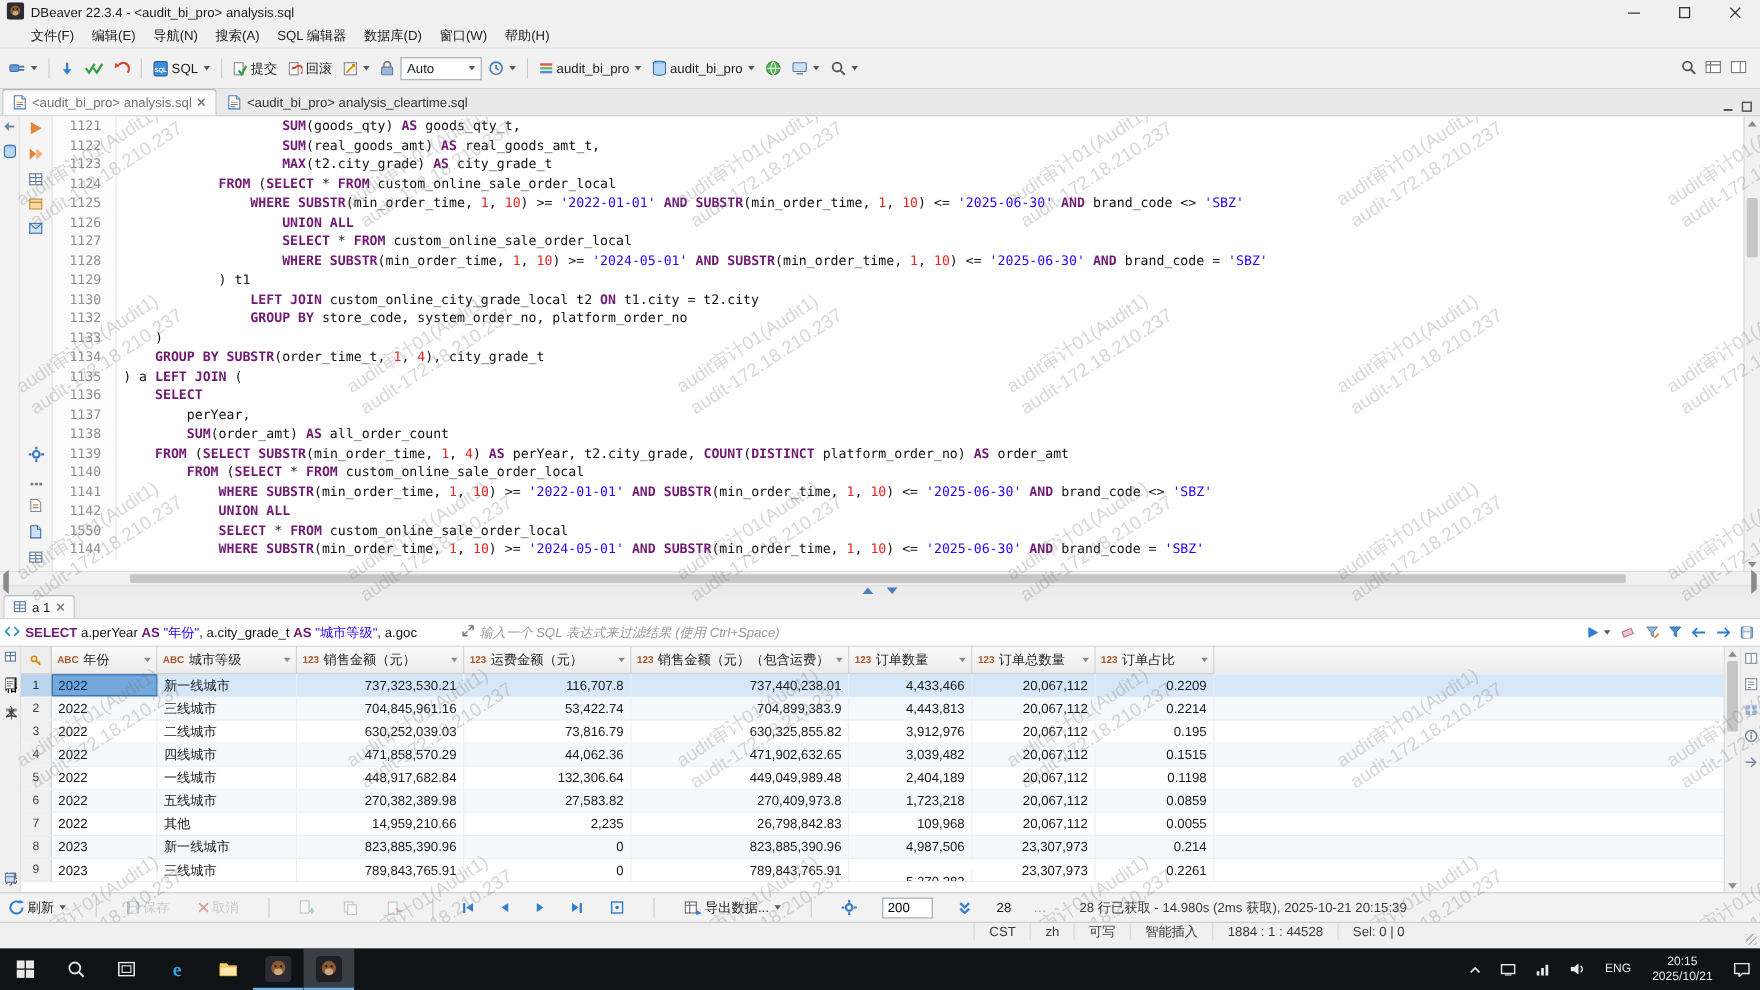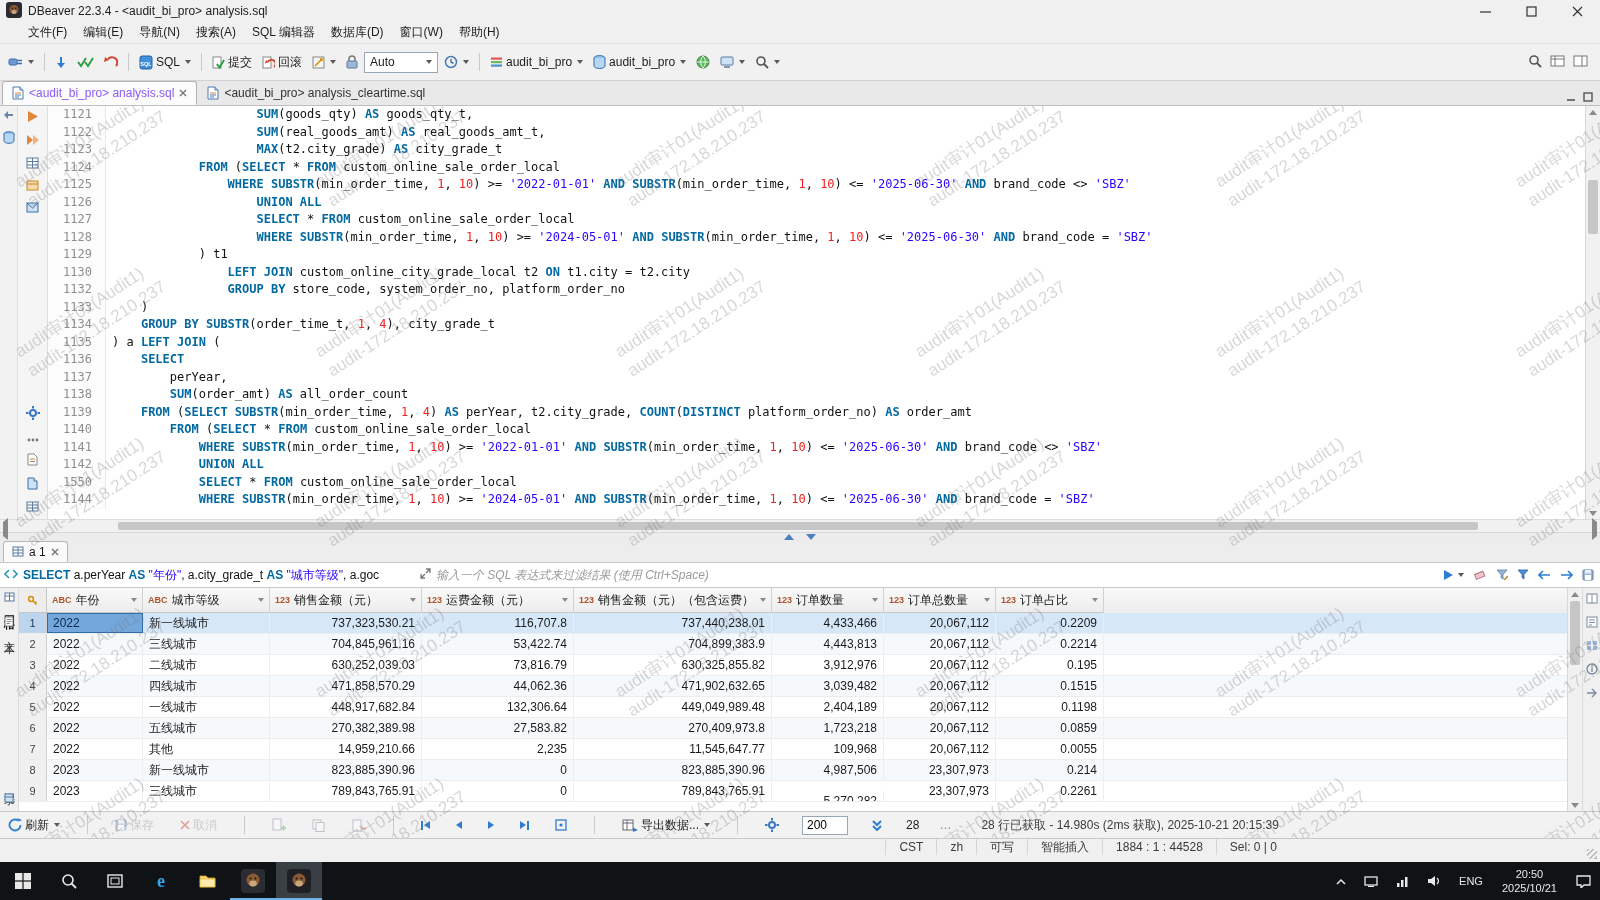--- a/index.html
+++ b/index.html
@@ -21,38 +21,38 @@
 .toolbar{height:38px;display:flex;align-items:center;background:#f1f1f1;border-top:1px solid #e2e2e2;border-bottom:1px solid #d2d2d2;padding:0 4px;gap:2px;flex:0 0 auto;}
 .tbtn{height:24px;display:flex;align-items:center;gap:3px;padding:0 4px;border-radius:2px;color:#1c1c1c;white-space:nowrap;}
 .sep{width:1px;height:18px;background:#c9c9c9;margin:0 4px;flex:0 0 auto;}
 .caret{width:0;height:0;border-top:4px solid #5a5a5a;border-left:3.5px solid transparent;border-right:3.5px solid transparent;margin-left:2px;flex:0 0 auto;}
 .combo{height:21px;background:#fff;border:1px solid #98a6b6;display:flex;align-items:center;padding:0 5px;gap:8px;justify-content:space-between;}
 .right-cluster{margin-left:auto;display:flex;align-items:center;gap:8px;padding-right:8px;}
 
 
 .tabbar{height:25px;display:flex;align-items:flex-end;background:#e9e9e9;border-bottom:1px solid #bfbfbf;padding-left:2px;flex:0 0 auto;}
 .etab{height:24px;display:flex;align-items:center;gap:5px;padding:0 9px;color:#333;border:1px solid transparent;white-space:nowrap;}
-.etab.active{background:#fbfbfb;border-color:#b3b3b3;border-bottom-color:#fbfbfb;border-radius:3px 3px 0 0;color:#8b5cf6;}
+.etab.active{background:#fbfbfb;border-color:#b3b3b3;border-bottom-color:#fbfbfb;border-radius:3px 3px 0 0;color:#737373;}
 .tabbar-right{margin-left:auto;display:flex;gap:7px;padding-right:7px;align-items:center;}
 
 
 .content{flex:1 1 auto;display:flex;flex-direction:column;position:relative;min-height:0;}
 .wm-layer{position:absolute;inset:0;pointer-events:none;z-index:40;overflow:hidden;}
 .wm-tile{position:absolute;transform:rotate(-33deg);white-space:pre;color:rgba(122,122,122,0.30);font-size:17px;line-height:23px;}
 
 
 .main{flex:1 1 auto;display:flex;min-height:0;background:#fff;}
 .mini-bar{width:18px;background:#f2f2f2;border-right:1px solid #dedede;display:flex;flex-direction:column;align-items:center;padding-top:3px;gap:8px;flex:0 0 auto;}
 .estrip{width:30px;background:#f5f5f5;border-right:1px solid #dedede;display:flex;flex-direction:column;align-items:center;padding:4px 0;gap:8px;flex:0 0 auto;}
 .estrip .spacer{flex:1;}
 .editor{flex:1;position:relative;overflow:hidden;font-family:"DejaVu Sans Mono",monospace;font-size:12px;background:#fff;}
 .code-line{display:flex;height:17.5px;line-height:17.5px;white-space:pre;}
 .ln{flex:0 0 58px;text-align:right;padding-right:13px;color:#8f8f8f;background:#fcfcfc;border-right:1px solid #e8e8e8;}
 .code-text{padding-left:6px;}
-.tok-k{color:#0369a1;font-weight:bold;}
+.tok-k{color:#701a75;font-weight:bold;}
 .tok-s{color:#2a00ff;}
 .tok-n{color:#f02020;}
 .tok-t{color:#111;}
 
 .vscroll{width:15px;background:#f1f1f1;border-left:1px solid #d8d8d8;position:relative;flex:0 0 auto;}
 .vthumb{position:absolute;left:2px;right:2px;background:#c6c6c6;border-radius:2px;}
 .sarrow{position:absolute;left:0;right:0;height:12px;display:flex;align-items:center;justify-content:center;}
 .tri-up-s{width:0;height:0;border-bottom:5px solid #8a8a8a;border-left:4px solid transparent;border-right:4px solid transparent;}
 .tri-down-s{width:0;height:0;border-top:5px solid #8a8a8a;border-left:4px solid transparent;border-right:4px solid transparent;}
 .tri-left-s{width:0;height:0;border-right:5px solid #8a8a8a;border-top:4px solid transparent;border-bottom:4px solid transparent;}
@@ -651,21 +651,21 @@
                 <span class="gcell dcell num" style="width: 112px;">1,723,218</span>
                 <span class="gcell dcell num" style="width: 112px;">20,067,112</span>
                 <span class="gcell dcell num" style="width: 108px;">0.0859</span>
               </div>
               <div class="grow">
                 <span class="gcell rhead">7</span>
                 <span class="gcell dcell" style="width: 96px;">2022</span>
                 <span class="gcell dcell" style="width: 127px;">其他</span>
                 <span class="gcell dcell num" style="width: 152px;">14,959,210.66</span>
                 <span class="gcell dcell num" style="width: 152px;">2,235</span>
-                <span class="gcell dcell num" style="width: 198px;">11,545,647.77</span>
+                <span class="gcell dcell num" style="width: 198px;">26,798,842.83</span>
                 <span class="gcell dcell num" style="width: 112px;">109,968</span>
                 <span class="gcell dcell num" style="width: 112px;">20,067,112</span>
                 <span class="gcell dcell num" style="width: 108px;">0.0055</span>
               </div>
               <div class="grow alt">
                 <span class="gcell rhead">8</span>
                 <span class="gcell dcell" style="width: 96px;">2023</span>
                 <span class="gcell dcell" style="width: 127px;">新一线城市</span>
                 <span class="gcell dcell num" style="width: 152px;">823,885,390.96</span>
                 <span class="gcell dcell num" style="width: 152px;">0</span>
@@ -969,21 +969,21 @@
           </svg>
         </div>
       <div class="tray-item">
           <svg width="14" height="12">
             <path d="M1 4h3l4-3v10L4 8H1z" fill="#e8e8e8"></path>
             <path d="M10 3c2 2 2 4 0 6" stroke="#e8e8e8" fill="none" stroke-width="1.2"></path>
           </svg>
         </div>
       <div class="tray-item">ENG</div>
       <div class="clock">
-        <span>20:50</span>
+        <span>20:15</span>
         <span>2025/10/21</span>
       </div>
       <div class="tray-item">
           <svg width="15" height="13">
             <path d="M1 1h13v9H8l-3 3v-3H1z" fill="none" stroke="#e8e8e8" stroke-width="1.3"></path>
           </svg>
         </div>
     </div>
   </div>
 

